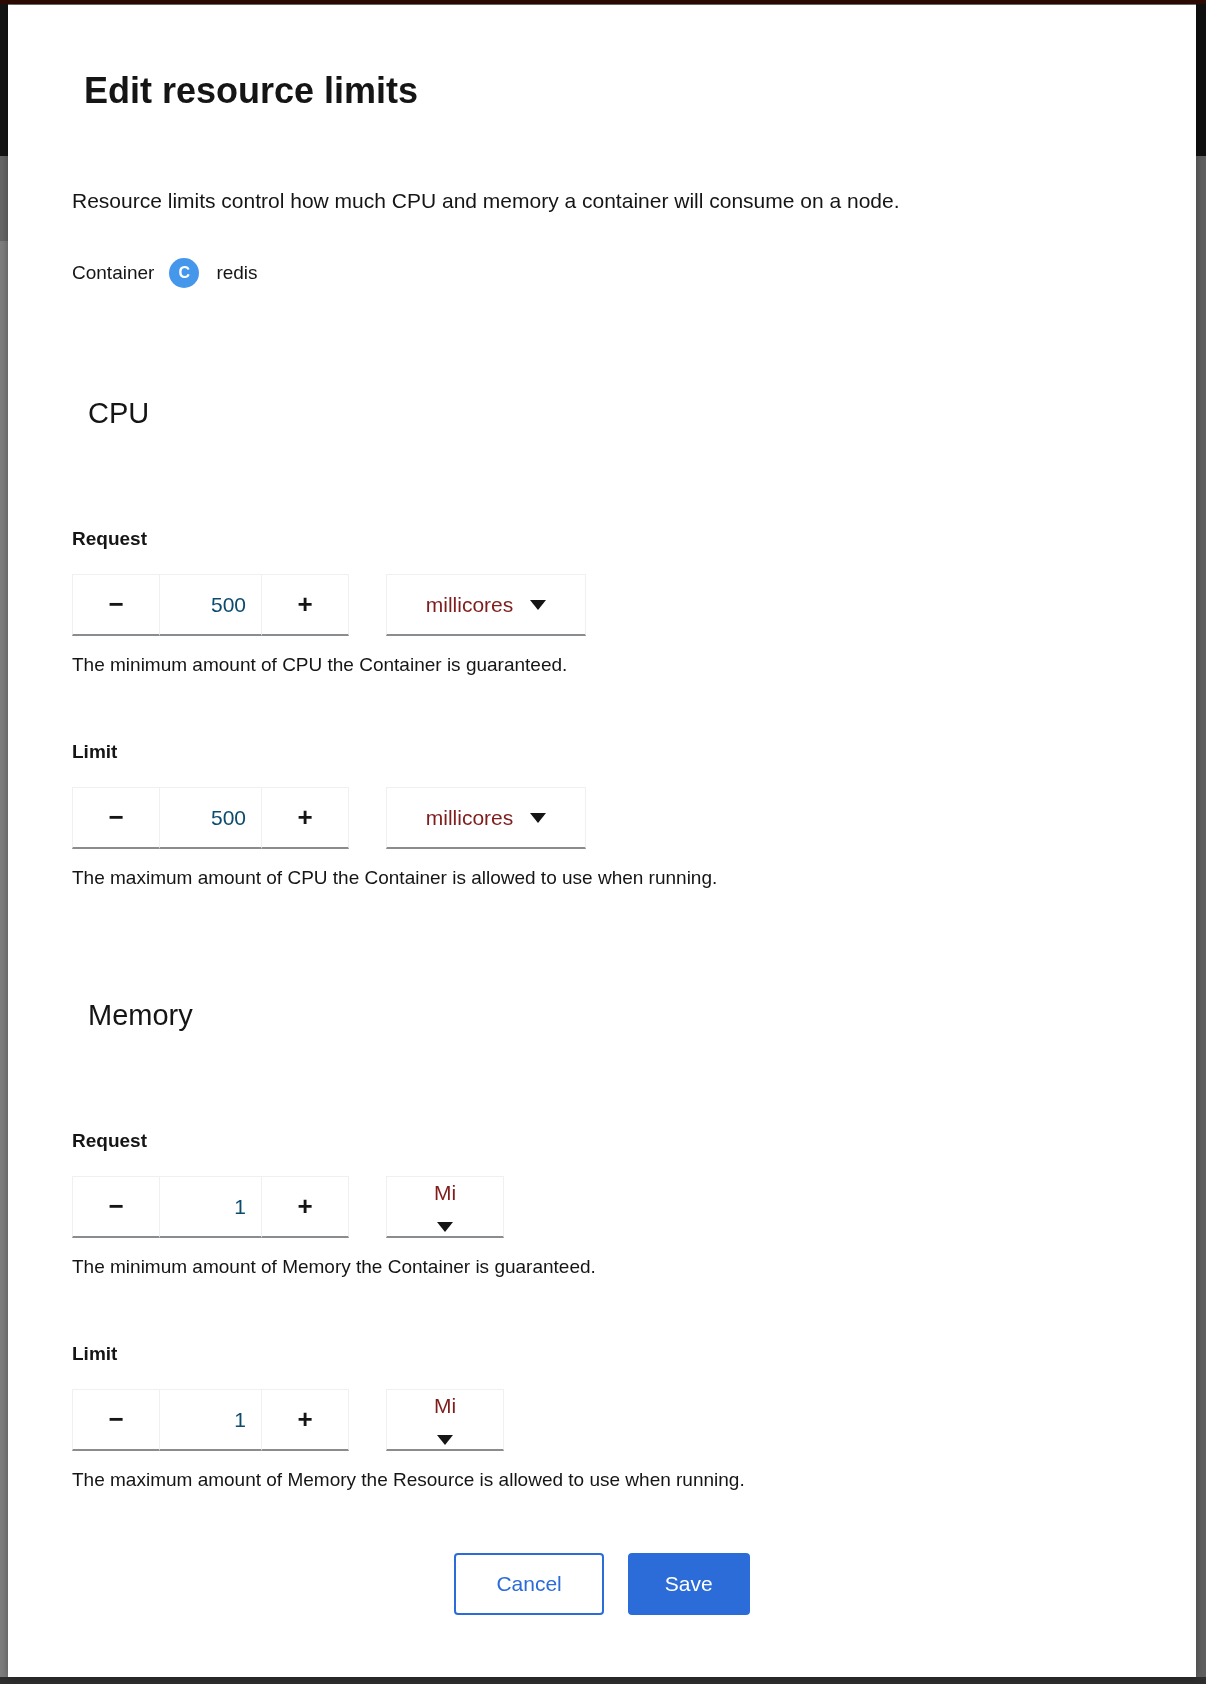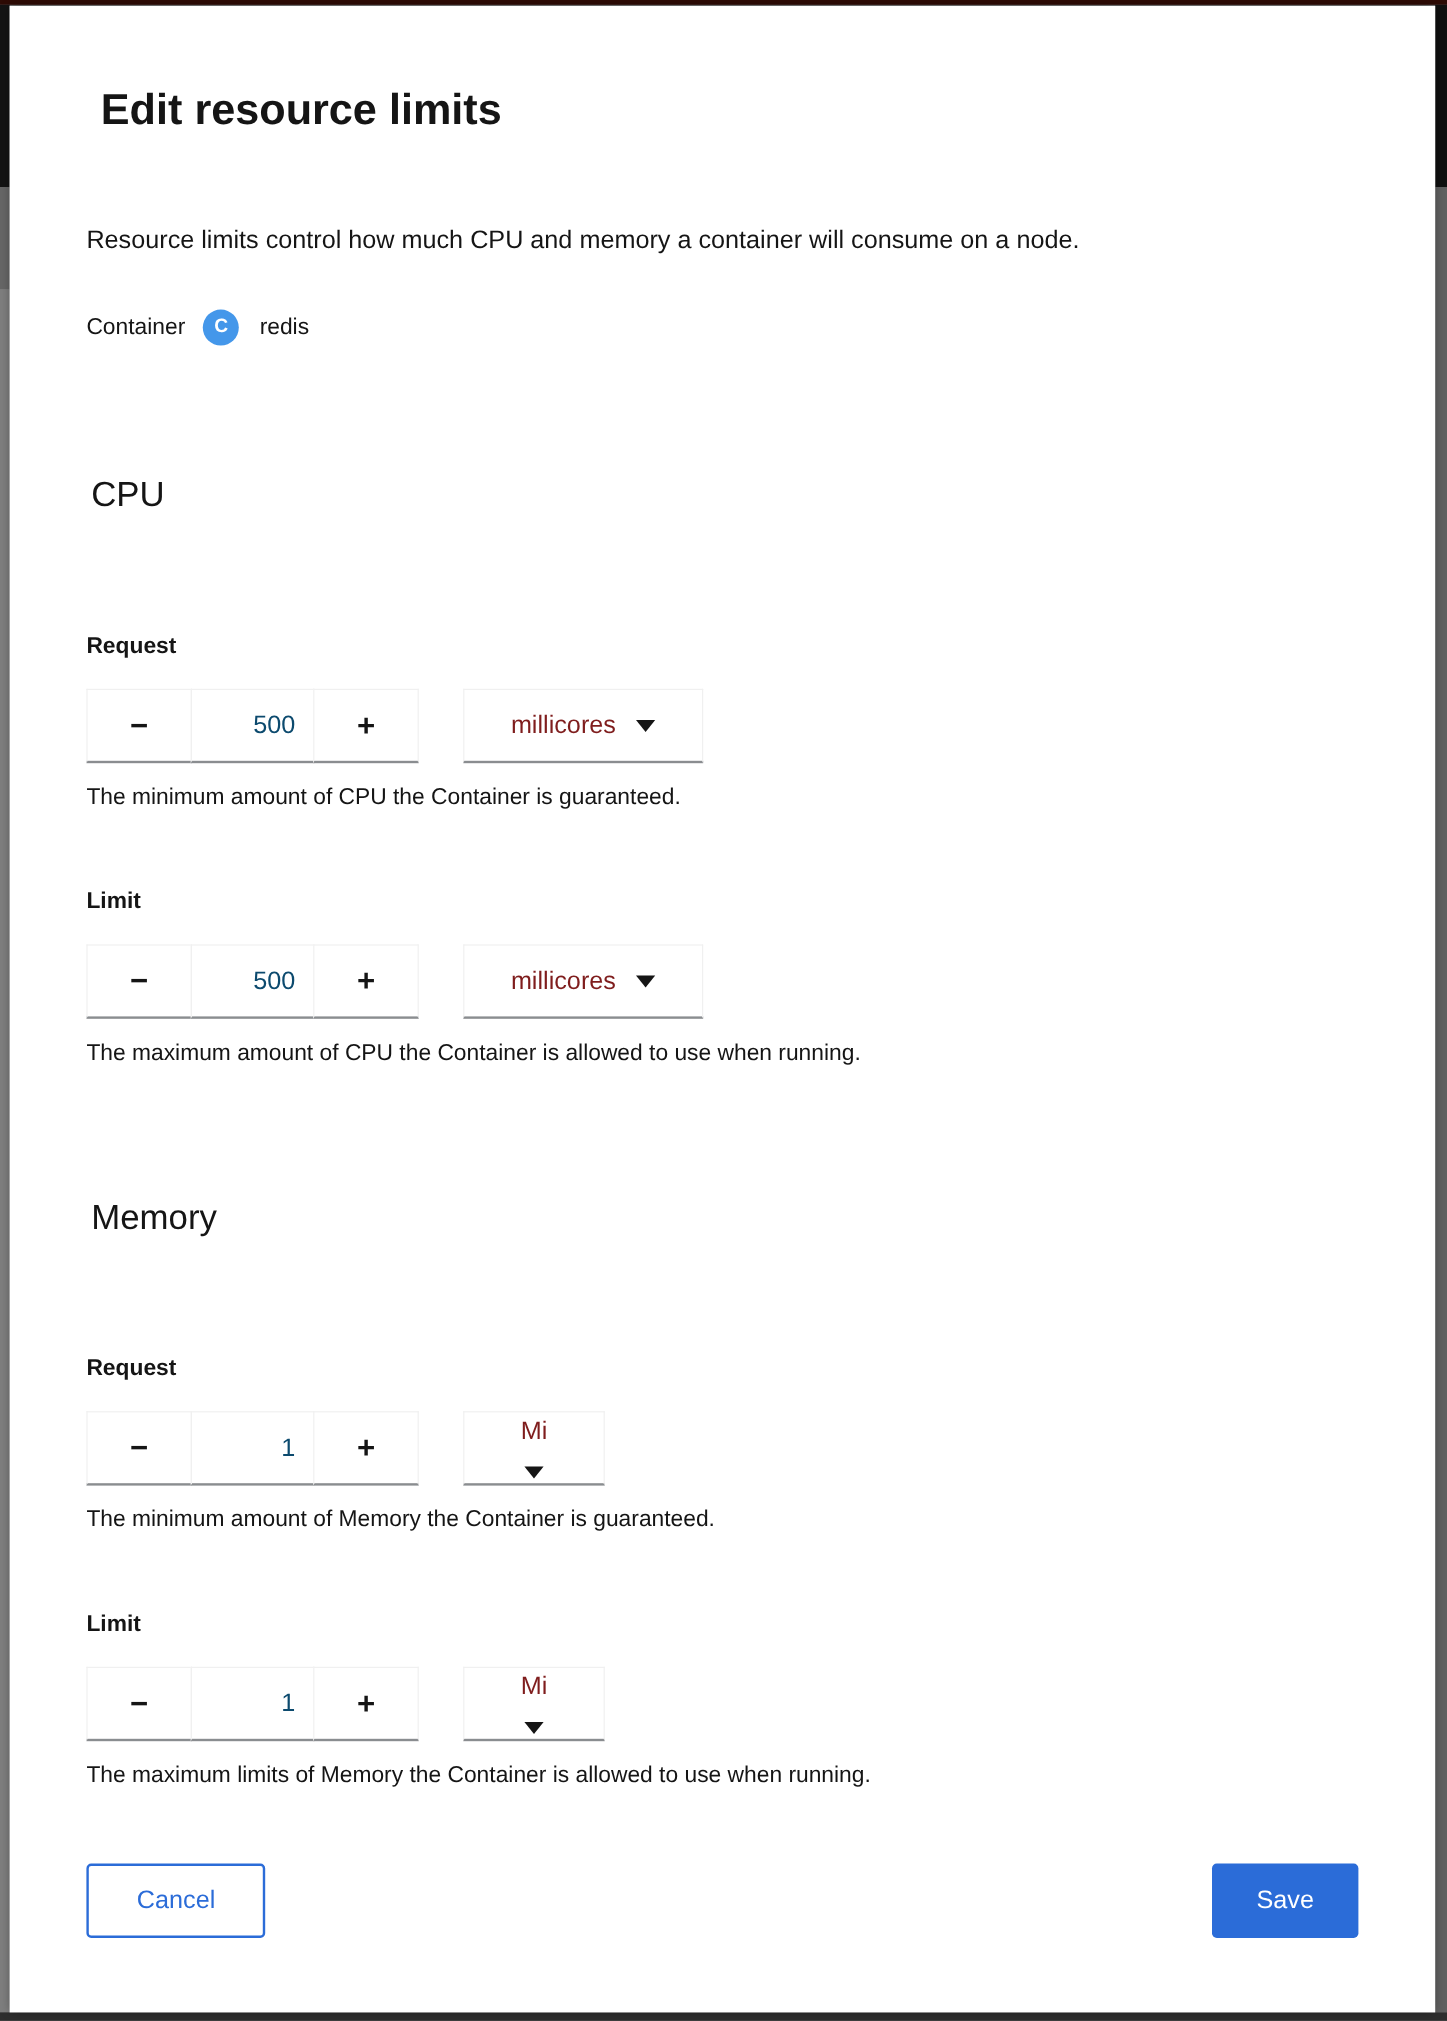--- a/index.html
+++ b/index.html
@@ -47,21 +47,21 @@
   }
   .container-badge {
     width: 30px; height: 30px; border-radius: 50%;
     background: var(--badge, #4497ea);
     color: #fff; font-size: 16px; font-weight: 700;
     display: flex; align-items: center; justify-content: center;
     margin: 0 17px 0 15px;
     flex: none;
   }
   .section-heading {
-    margin: 108px 0 0 4px;
+    margin: 108px 0 0 16px;
     font-size: 29px; line-height: 35px;
     font-weight: 300; color: #151515;
   }
   .field-label {
     margin-top: 96px;
     font-size: 19px; line-height: 24px; font-weight: 700;
   }
   .field-label.limit { margin-top: 63px; }
   .input-row { margin-top: 23px; display: flex; align-items: stretch; }
   .spinner { display: flex; }
@@ -104,21 +104,21 @@
     border-right: 8px solid transparent;
     border-top: 10px solid #151515;
   }
   .field-help {
     margin-top: 16px;
     font-size: 19px; line-height: 25px;
     color: #151515;
   }
   .footer {
     margin-top: 61px;
-    display: flex; justify-content: space-between; align-items: center;
+    display: flex; justify-content: center; align-items: center;
     gap: 24px;
   }
   .btn {
     height: 62px; border-radius: 4px;
     font-size: 21px;
     font-family: "Liberation Sans", "DejaVu Sans", sans-serif;
     display: flex; align-items: center; justify-content: center;
     cursor: pointer;
   }
   .btn-secondary {
@@ -215,21 +215,21 @@
       <div class="spinner">
         <button class="spin-btn">−</button>
         <input class="spin-value" value="1" style="">
         <button class="spin-btn">+</button>
       </div>
       <div class="unit-select w-narrow">
         <span>Mi</span>
         <span class="caret-down"></span>
       </div>
     </div>
-    <div class="field-help">The maximum limits of Memory the Container is allowed to use when running.</div>
+    <div class="field-help">The maximum amount of Memory the Resource is allowed to use when running.</div>
   </div>
 
   <div class="footer">
     <button class="btn btn-secondary">Cancel</button>
     <button class="btn btn-primary">Save</button>
   </div>
 
 </div>
 
 </body></html>

